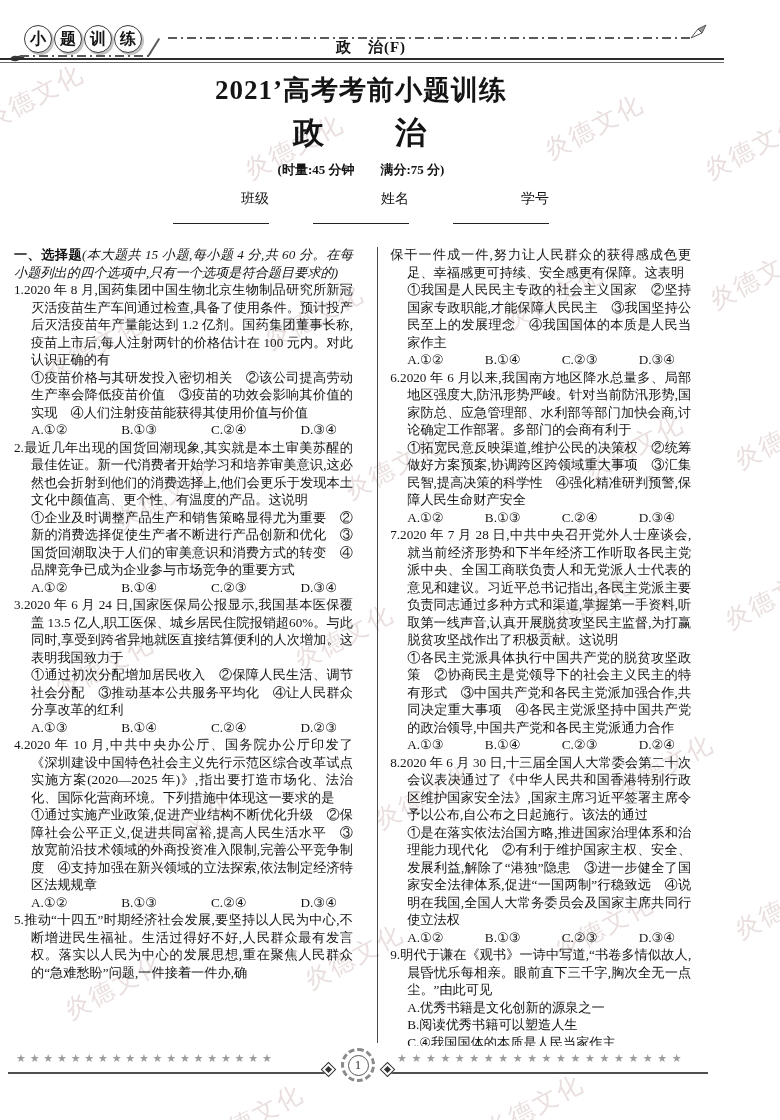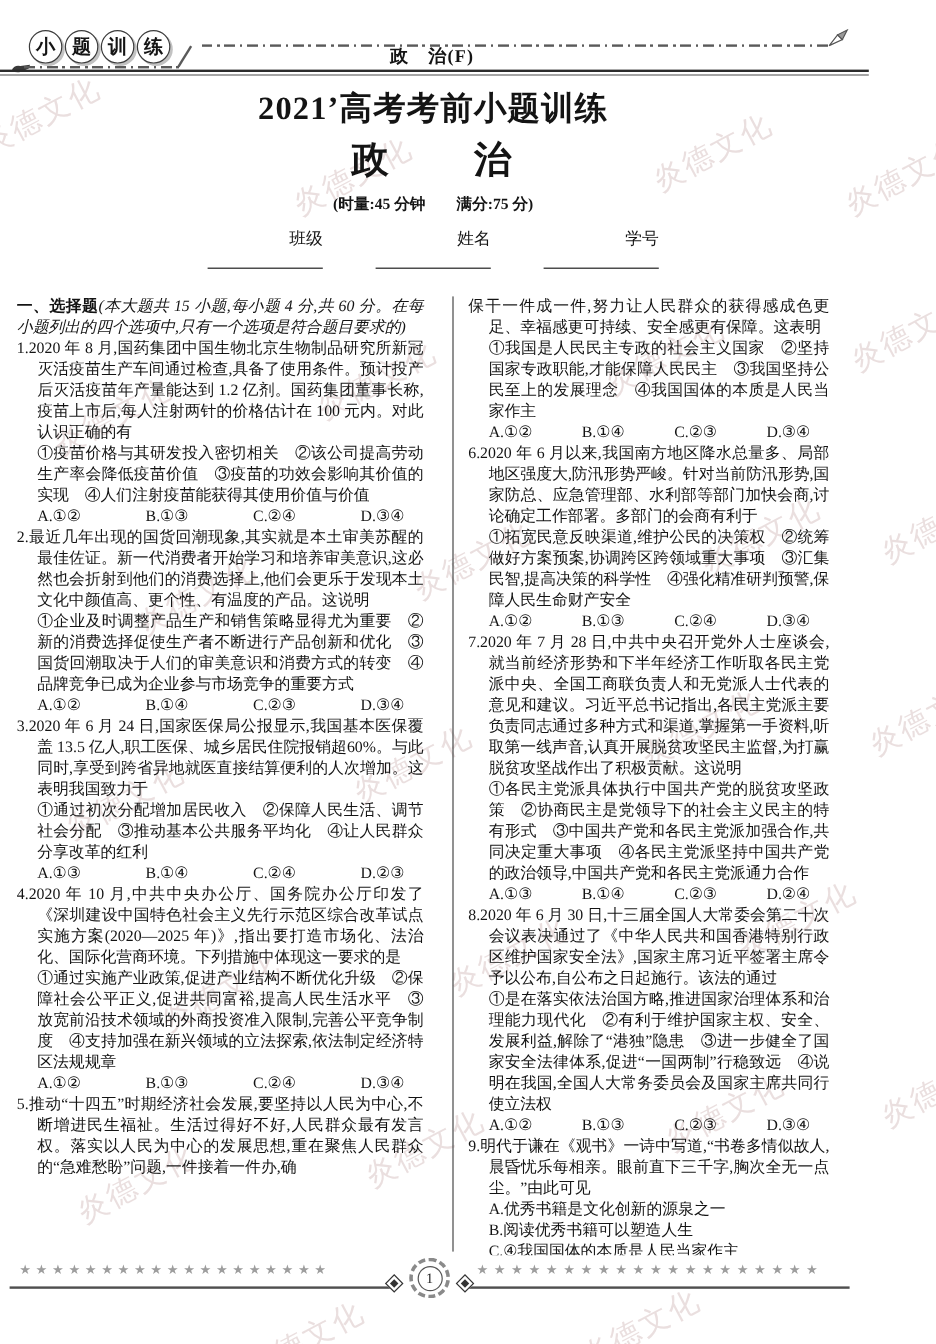--- a/index.html
+++ b/index.html
@@ -24,21 +24,21 @@
   }
   .hand-icon{position:absolute;left:9px;top:49px;}
   .dashdot{
     height:2px;
     background-image:repeating-linear-gradient(90deg,#5a5a5a 0 9px,transparent 9px 13px,#5a5a5a 13px 15px,transparent 15px 19px);
   }
   .badge-underline{position:absolute;left:20px;top:55px;width:130px;}
   .header-dashline{position:absolute;left:168px;top:37px;width:522px;}
   .header-slash{position:absolute;left:153px;top:37px;width:2px;height:20px;background:#5a5a5a;transform:rotate(32deg);}
   .flag-icon{position:absolute;left:690px;top:24px;}
-  .subject-header{position:absolute;left:0;top:38px;width:720px;text-align:center;font-size:15px;font-weight:bold;letter-spacing:1px;}
+  .subject-header{position:absolute;left:11px;top:38px;width:720px;text-align:center;font-size:15px;font-weight:bold;letter-spacing:1px;}
   .header-rule{position:absolute;left:0;top:58px;width:724px;height:2px;border-top:2.6px solid #2b2b2b;border-bottom:1.2px solid #6a6a6a;}
   
   .titleblock{position:absolute;left:0;top:72px;width:722px;text-align:center;}
   .t-main{font-size:27px;font-weight:bold;letter-spacing:1px;}
   .t-subject{font-size:31px;font-weight:bold;margin-top:4px;letter-spacing:3px;}
   .t-sub{font-size:23px;font-weight:bold;margin-top:6px;font-family:"Liberation Sans","DejaVu Sans",sans-serif;}
   .t-meta{font-size:13px;margin-top:7px;font-weight:bold;}
   .t-fields{margin-top:11px;display:flex;justify-content:center;gap:44px;font-size:14px;}
   .t-field{display:flex;align-items:flex-end;flex-direction:column;}
   .blank{display:inline-block;width:96px;height:15px;border-bottom:1.2px solid #222;}

